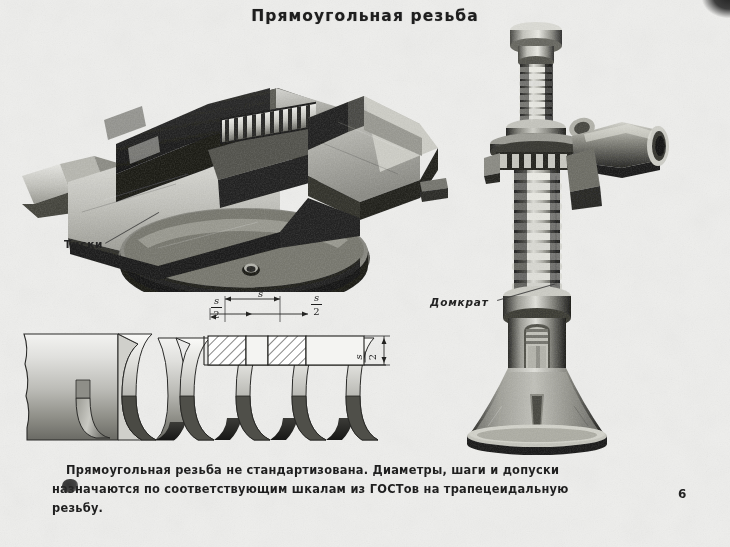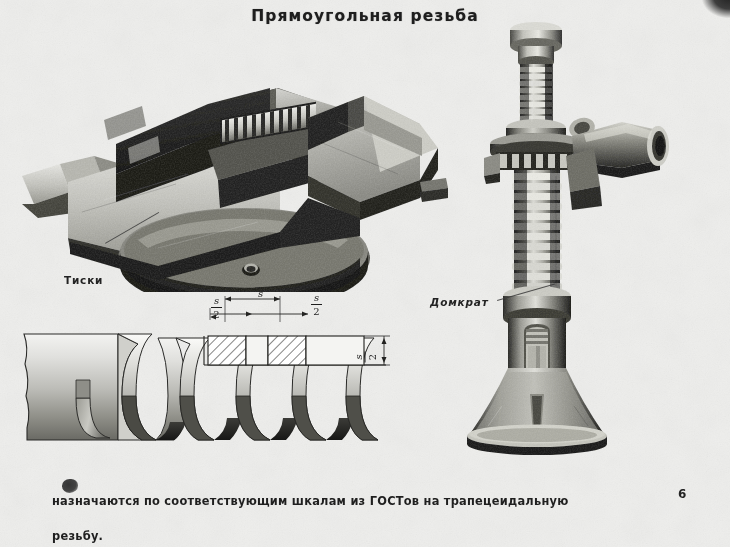--- a/index.html
+++ b/index.html
@@ -35,22 +35,22 @@
   }
   .leader{position:absolute;background:#3a3a3a;height:1px;transform-origin:0 0;opacity:.85;}
 
   
   .caption{
     position:absolute;left:52px;top:461px;width:600px;
     font-size:11.4px;font-weight:700;letter-spacing:.25px;line-height:19px;
     color:#1f1f1f;text-align:justify;
   }
   .caption .l1{text-indent:14px;display:block;}
-  .caption .l2{display:block;margin-top:31px;}
-  .caption .l3{display:block;margin-top:16px;}
+  .caption .l2{display:block;}
+  .caption .l3{display:block;}
   .page-number{
     position:absolute;left:678px;top:487px;font-size:12px;font-weight:700;color:#242424;
   }
   .ink-blot{
     position:absolute;left:62px;top:479px;width:16px;height:14px;border-radius:50% 45% 55% 50%;
     background:radial-gradient(ellipse at 40% 40%,#1c1c1c 0%,#2c2c2c 55%,rgba(60,60,60,.25) 100%);
     opacity:.88;
   }
   .corner-smudge{
     position:absolute;right:-6px;top:-8px;width:34px;height:26px;
@@ -224,21 +224,21 @@
       <g stroke="#000000" stroke-width="0.5" opacity=".32">
         <line x1="74" y1="160" x2="168" y2="132"></line>
         <line x1="312" y1="90" x2="390" y2="122"></line>
       </g>
 
     </g>
     </g>
   </svg>
 
   <div class="leader" style="left:105px;top:243px;width:62px;transform:rotate(-30deg);"></div>
-  <div class="callout-label" style="left:64px;top:238px;margin-top:36px;">Тиски</div>
+  <div class="callout-label" style="left:64px;top:238px;">Тиски</div>
 
   <svg style="position:absolute;left:462px;top:10px;" width="220" height="450" viewBox="0 0 220 450">
     <defs>
       <linearGradient id="shaftG" x1="0" y1="0" x2="1" y2="0">
         <stop offset="0%" stop-color="#2b2b29"></stop>
           <stop offset="18%" stop-color="#7b7b74"></stop>
         <stop offset="42%" stop-color="#dedeD8"></stop>
           <stop offset="62%" stop-color="#b0b0a9"></stop>
         <stop offset="85%" stop-color="#55554f"></stop>
           <stop offset="100%" stop-color="#222220"></stop>
@@ -518,20 +518,21 @@
     <line x1="10" y1="28" x2="52" y2="28" stroke="#242422" stroke-width="0.9"></line>
     <polygon points="52,28 46,25.6 46,30.4" fill="#242422"></polygon>
     <line x1="52" y1="28" x2="108" y2="28" stroke="#242422" stroke-width="0.9"></line>
     <polygon points="108,28 102,25.6 102,30.4" fill="#242422"></polygon>
 
     <line x1="10" y1="22" x2="10" y2="34" stroke="#3a3a38" stroke-width="0.75"></line>
     <polygon points="10,31 16,28.6 16,33.4" fill="#242422"></polygon>
   </svg>
 
   <div class="caption">
+    <span class="l1">Прямоугольная резьба не стандартизована. Диаметры, шаги и допуски</span>
     <span class="l2">назначаются по соответствующим шкалам из ГОСТов на трапецеидальную</span>
     <span class="l3">резьбу.</span>
   </div>
   <div class="ink-blot"></div>
 
   <div class="page-number">6</div>
 
 </div>
 
 </body></html>

